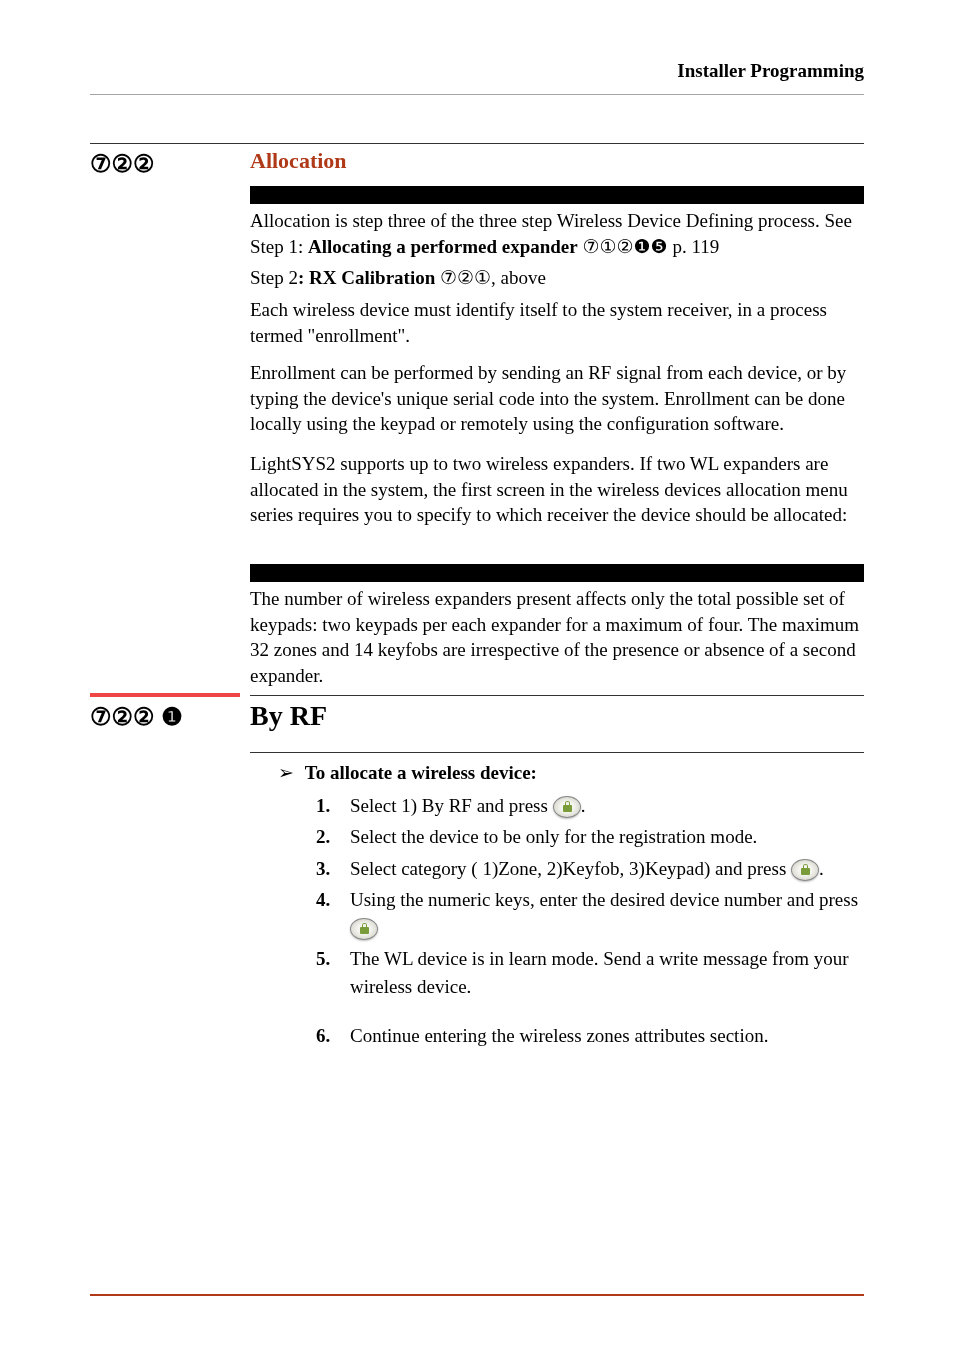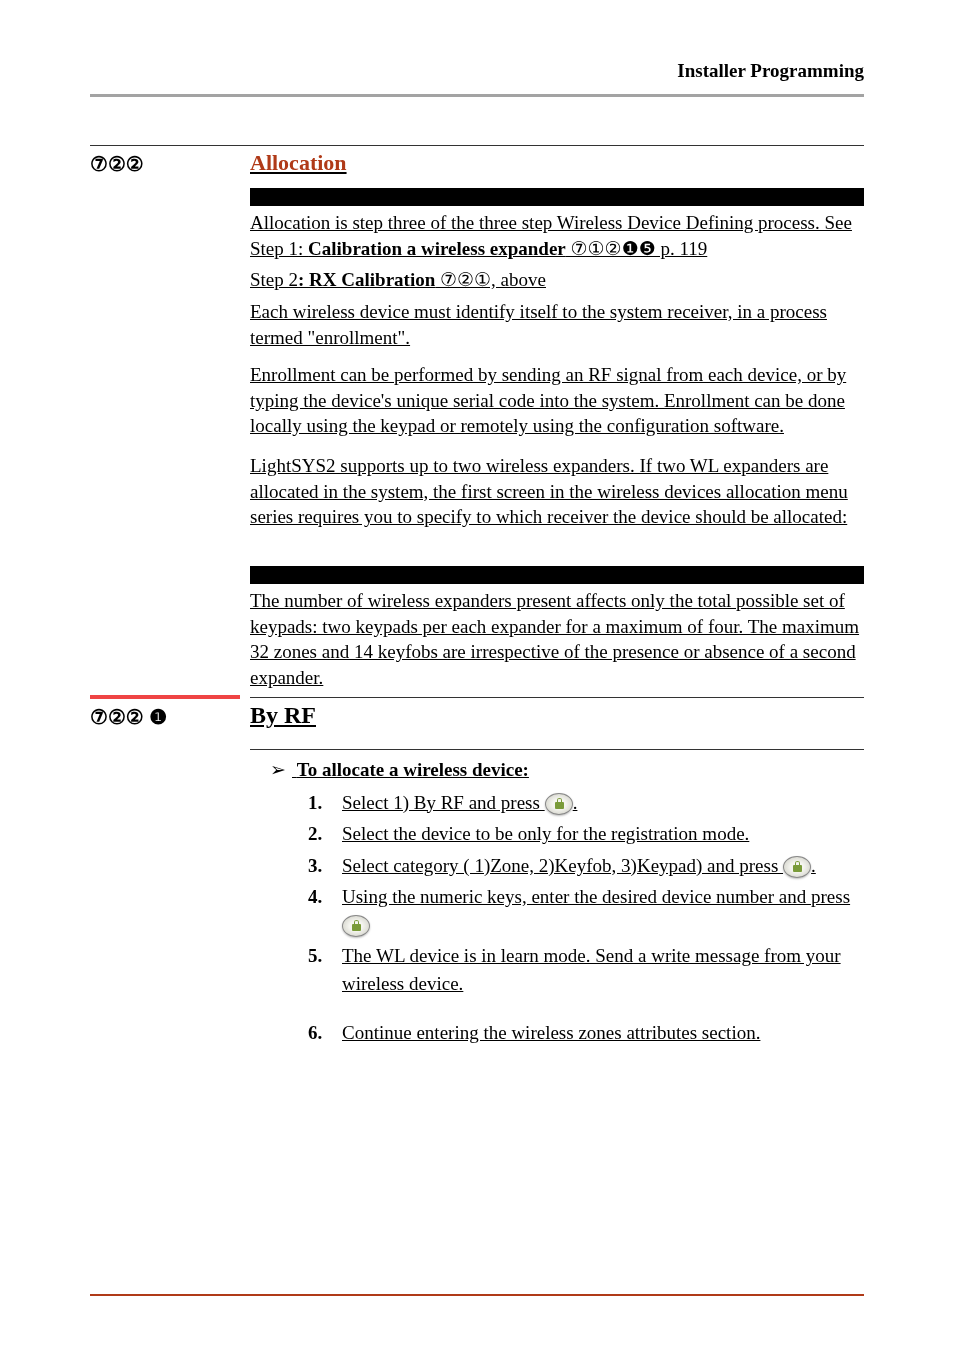--- a/index.html
+++ b/index.html
@@ -14,53 +14,52 @@
       width: 954px;
       min-height: 1352px;
       padding: 60px 90px 60px 90px;
       position: relative;
     }
     .header-section {
       text-align: right;
       font-weight: bold;
       font-size: 19px;
       padding-bottom: 12px;
-      border-bottom: 3px solid #a3a3a3;
+      border-bottom: 1px solid #a3a3a3;
       margin-bottom: 48px;
     }
     .content-table {
       width: 100%;
       border-collapse: collapse;
     }
     .left-col {
       width: 150px;
       vertical-align: top;
-      font-size: 20px;
+      font-size: 24px;
       font-weight: bold;
       padding-top: 6px;
     }
     .right-col {
       vertical-align: top;
       padding-left: 10px;
-      text-decoration: underline;
     }
     .section-header-row td {
       border-top: 1px solid #333;
     }
     .heading-allocation {
       font-family: "Palatino Linotype", "Book Antiqua", Palatino, Georgia, serif;
       font-weight: bold;
       font-size: 22px;
       color: #b03a18;
       padding: 4px 0 12px 0;
     }
     .heading-byrf {
       font-family: "Palatino Linotype", "Book Antiqua", Palatino, Georgia, serif;
       font-weight: bold;
-      font-size: 24px;
+      font-size: 28px;
       color: #000;
       padding: 4px 0 8px 0;
       border-top: 1px solid #333;
     }
     .black-bar {
       background: #000;
       height: 18px;
       width: 100%;
       margin-bottom: 4px;
     }
@@ -74,21 +73,21 @@
       margin-top: 12px;
     }
     .bold {
       font-weight: bold;
     }
     .subsection-divider {
       border-top: 1px solid #333;
       margin: 12px 0 0 0;
     }
     .instruction-block {
-      margin-left: 20px;
+      margin-left: 28px;
       margin-top: 8px;
     }
     .arrow-line {
       font-size: 19px;
       margin-bottom: 8px;
     }
     .arrow-line .arrow {
       display: inline-block;
       width: 22px;
     }
@@ -172,21 +171,21 @@
       <div class="heading-allocation">Allocation</div>
     </td>
   </tr>
 
   <tr>
     <td class="left-col"></td>
     <td class="right-col">
       <div class="black-bar"></div>
 
       <div class="para">
-        <span>Allocation is step three of the three step Wireless Device Defining process. See Step 1: </span><span class="bold">Calibration a wireless expander</span><span> ⑦①②❶❺  p. 119</span>
+        <span>Allocation is step three of the three step Wireless Device Defining process. See Step 1: </span><span class="bold">Allocating a performed expander</span><span> ⑦①②❶❺  p. 119</span>
       </div>
 
       <div class="para">
         <span>Step 2</span><span class="bold">: RX Calibration</span><span> ⑦②①, above</span>
       </div>
 
       <div class="para">Each wireless device must identify itself to the system receiver, in a process termed "enrollment".</div>
 
       <div class="para spaced">Enrollment can be performed by sending an RF signal from each device, or by typing the device's unique serial code into the system. Enrollment can be done locally using the keypad or remotely using the configuration software.</div>
 

